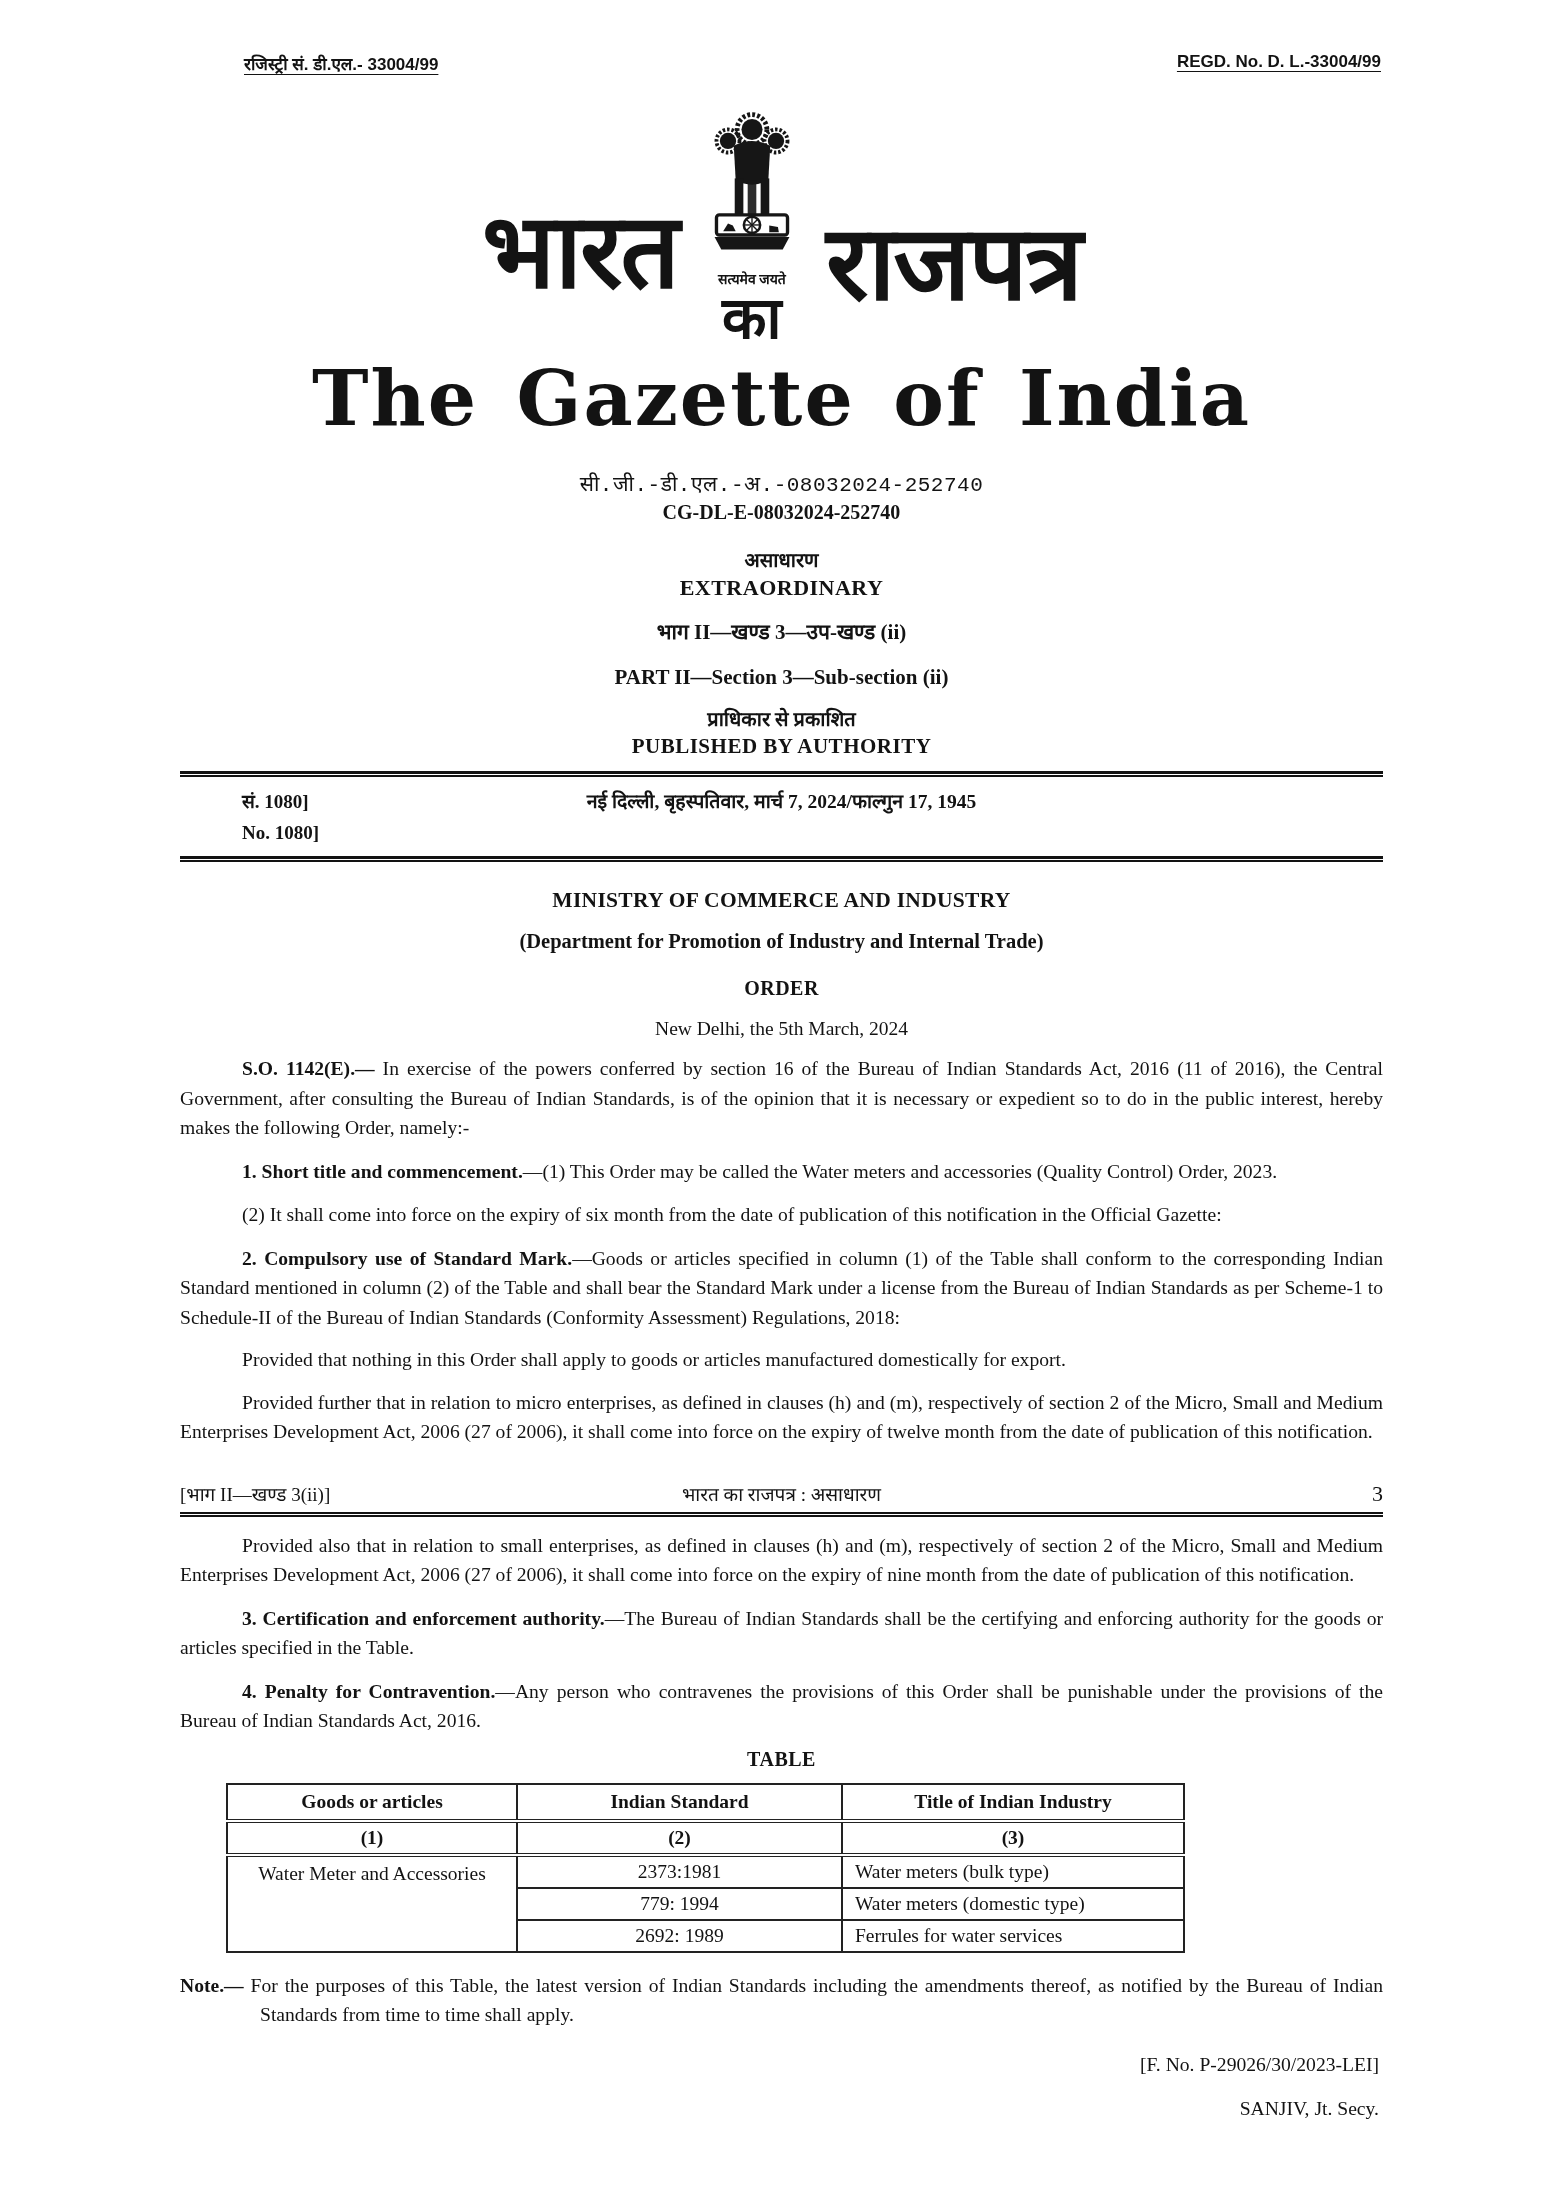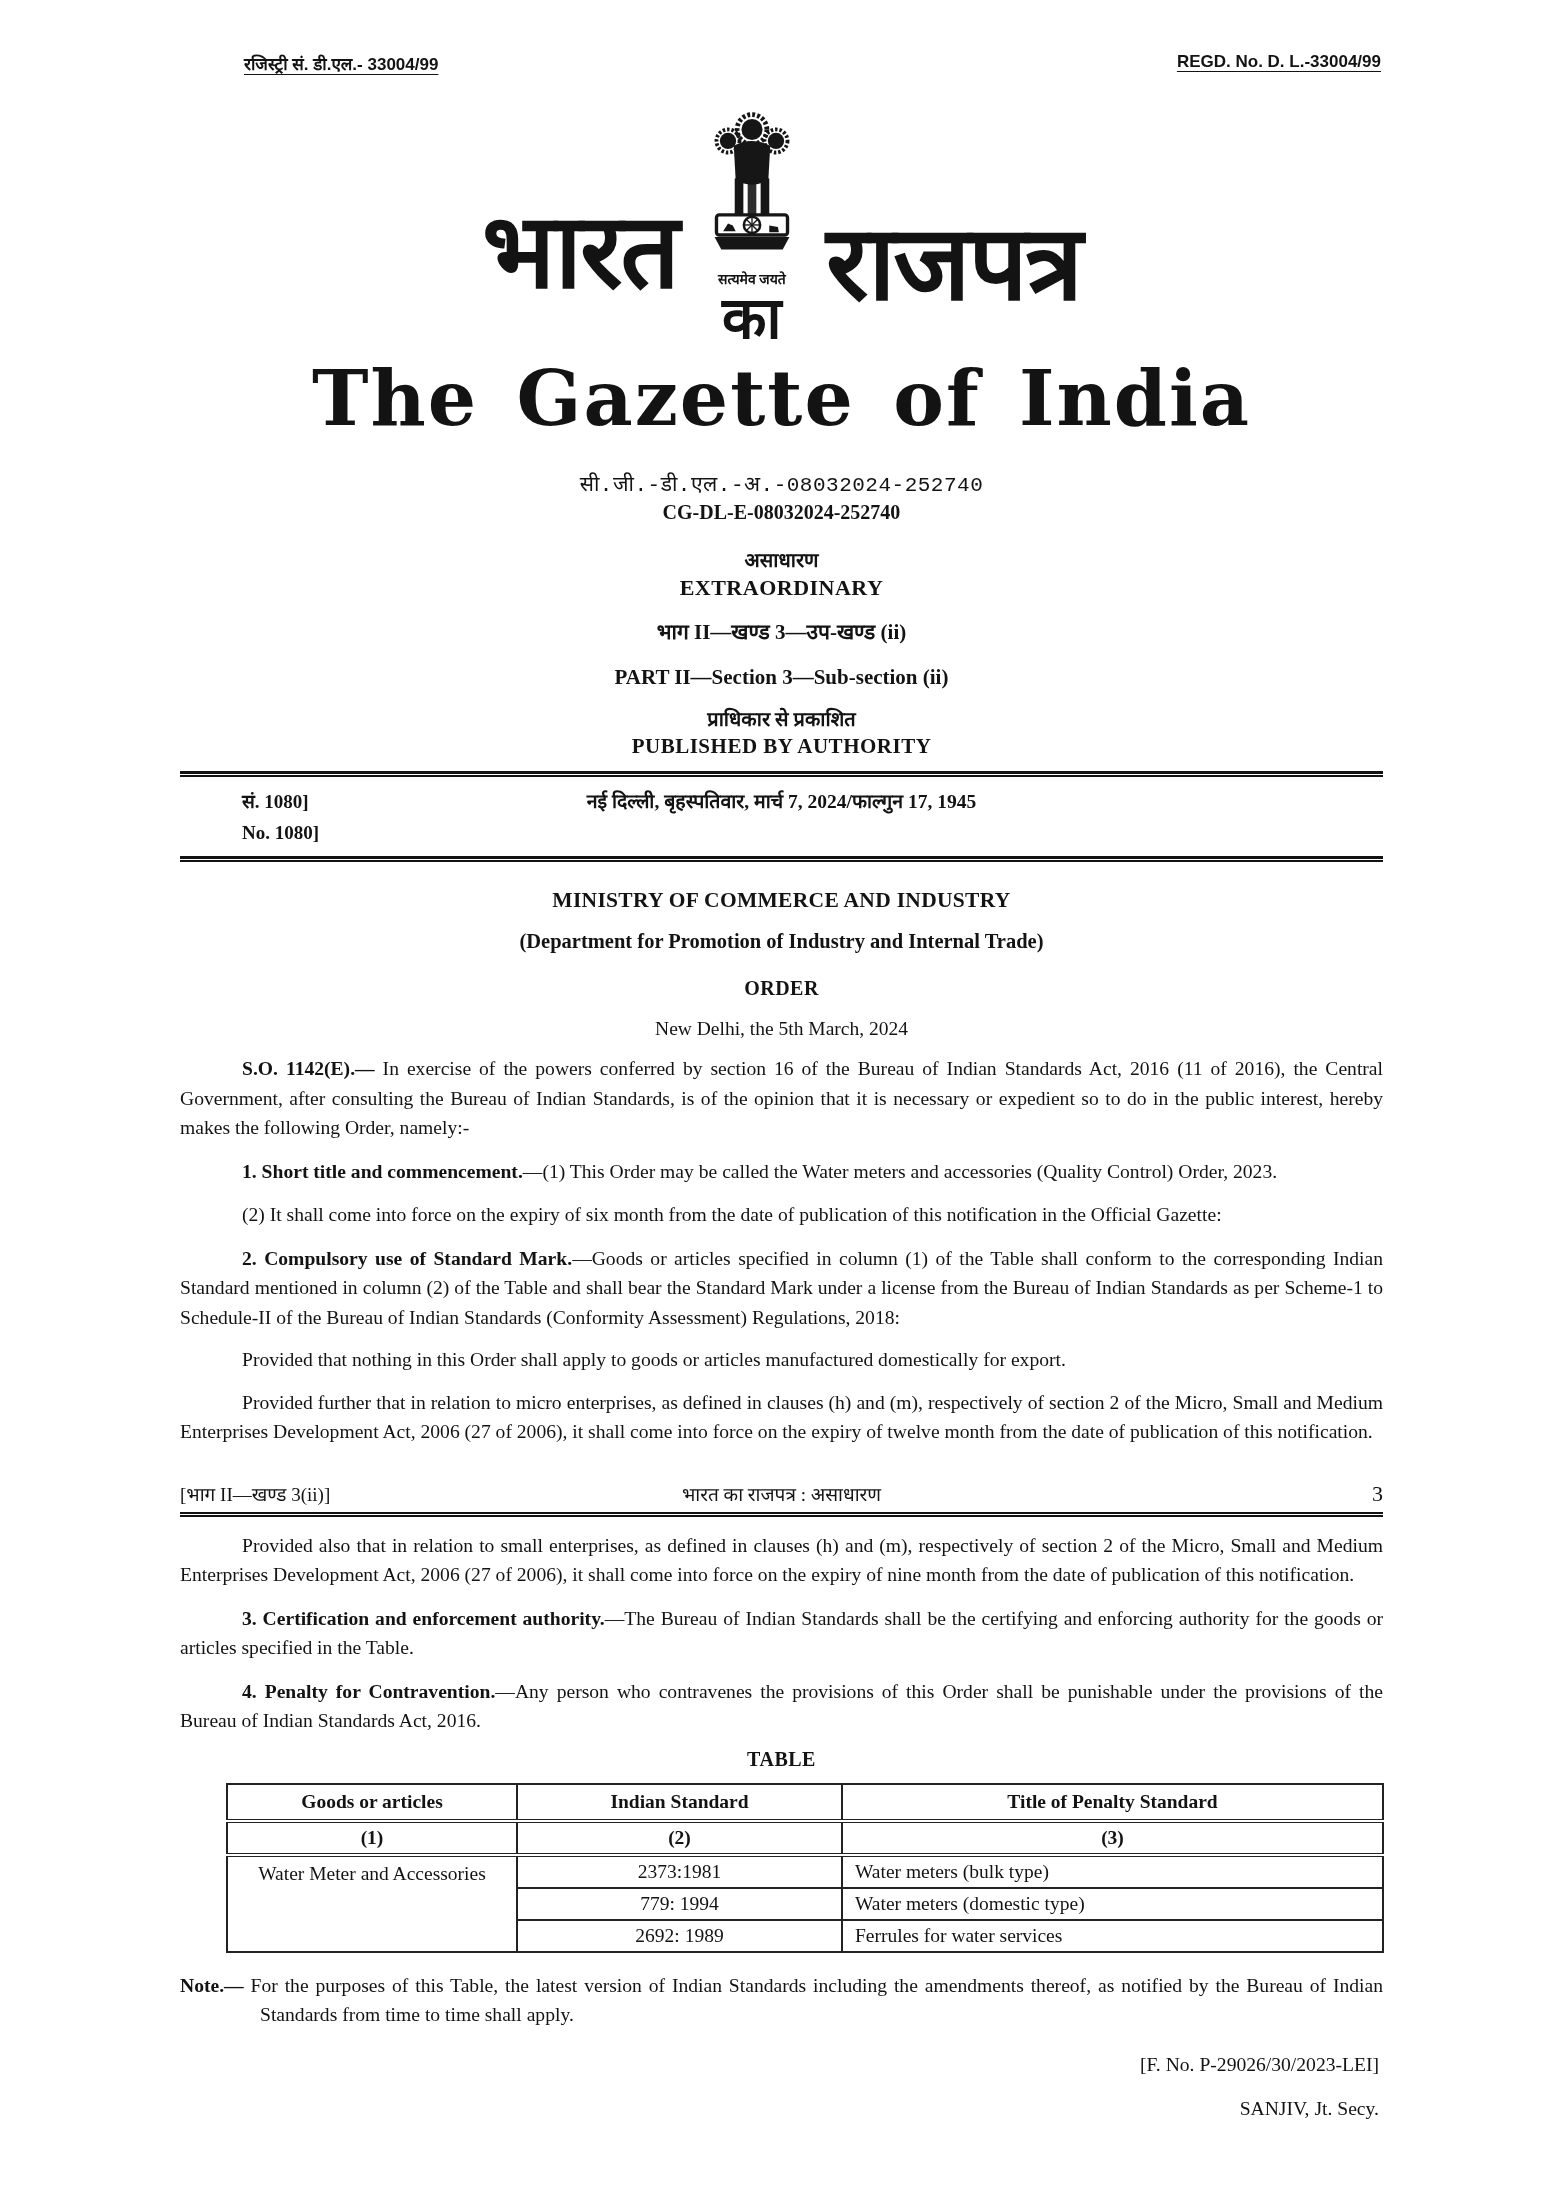--- a/index.html
+++ b/index.html
@@ -59,21 +59,21 @@
   .body-para.tight { margin-top:13px; }
 
   
   .p3-header { display:flex; align-items:baseline; margin-top:34px; font-size:19px; }
   .p3-left { width:320px; }
   .p3-center { flex:1; text-align:center; }
   .p3-num { width:320px; text-align:right; font-size:22px; }
   .p3-rule { margin-top:5px; }
 
   .table-title { text-align:center; font-weight:bold; font-size:20px; margin-top:12px; letter-spacing:0.5px; }
-  table.std { border-collapse:collapse; margin-top:12px; margin-left:46px; width:1158px;
+  table.std { border-collapse:collapse; margin-top:12px; margin-left:46px; width:959px;
               font-size:19.5px; }
   table.std th, table.std td { border:2px solid #222; padding:4px 10px; }
   table.std th { font-weight:bold; text-align:center; padding:6px 10px; }
   table.std .colnum { font-weight:bold; text-align:center; border-bottom:4px double #222; }
   table.std .hdr th { border-bottom:4px double #222; }
   table.std td.goods { text-align:center; vertical-align:top; padding-top:6px; width:290px; }
   table.std td.stdno { text-align:center; width:325px; }
   table.std td.title3 { text-align:left; padding-left:12px; }
 
   .note-para { font-size:19.6px; line-height:29.5px; margin-top:18px; padding-left:80px; text-indent:-80px; text-align:justify; }
@@ -185,21 +185,21 @@
   <p class="body-para"><span class="b">3. Certification and enforcement authority.</span><span>—The Bureau of Indian Standards shall be the certifying and enforcing authority for the goods or articles specified in the Table.</span></p>
 
   <p class="body-para"><span class="b">4. Penalty for Contravention.</span><span>—Any person who contravenes the provisions of this Order shall be punishable under the provisions of the Bureau of Indian Standards Act, 2016.</span></p>
 
   <div class="table-title">TABLE</div>
   <table class="std">
     <tbody>
         <tr class="hdr">
       <th>Goods or articles</th>
       <th>Indian Standard</th>
-      <th>Title of Penalty Standard</th>
+      <th>Title of Indian Industry</th>
     </tr>
     <tr>
       <td class="colnum">(1)</td>
       <td class="colnum">(2)</td>
       <td class="colnum">(3)</td>
     </tr>
     <tr>
       <td class="goods" rowspan="3">Water Meter and Accessories</td>
       <td class="stdno">2373:1981</td>
       <td class="title3">Water meters (bulk type)</td>

